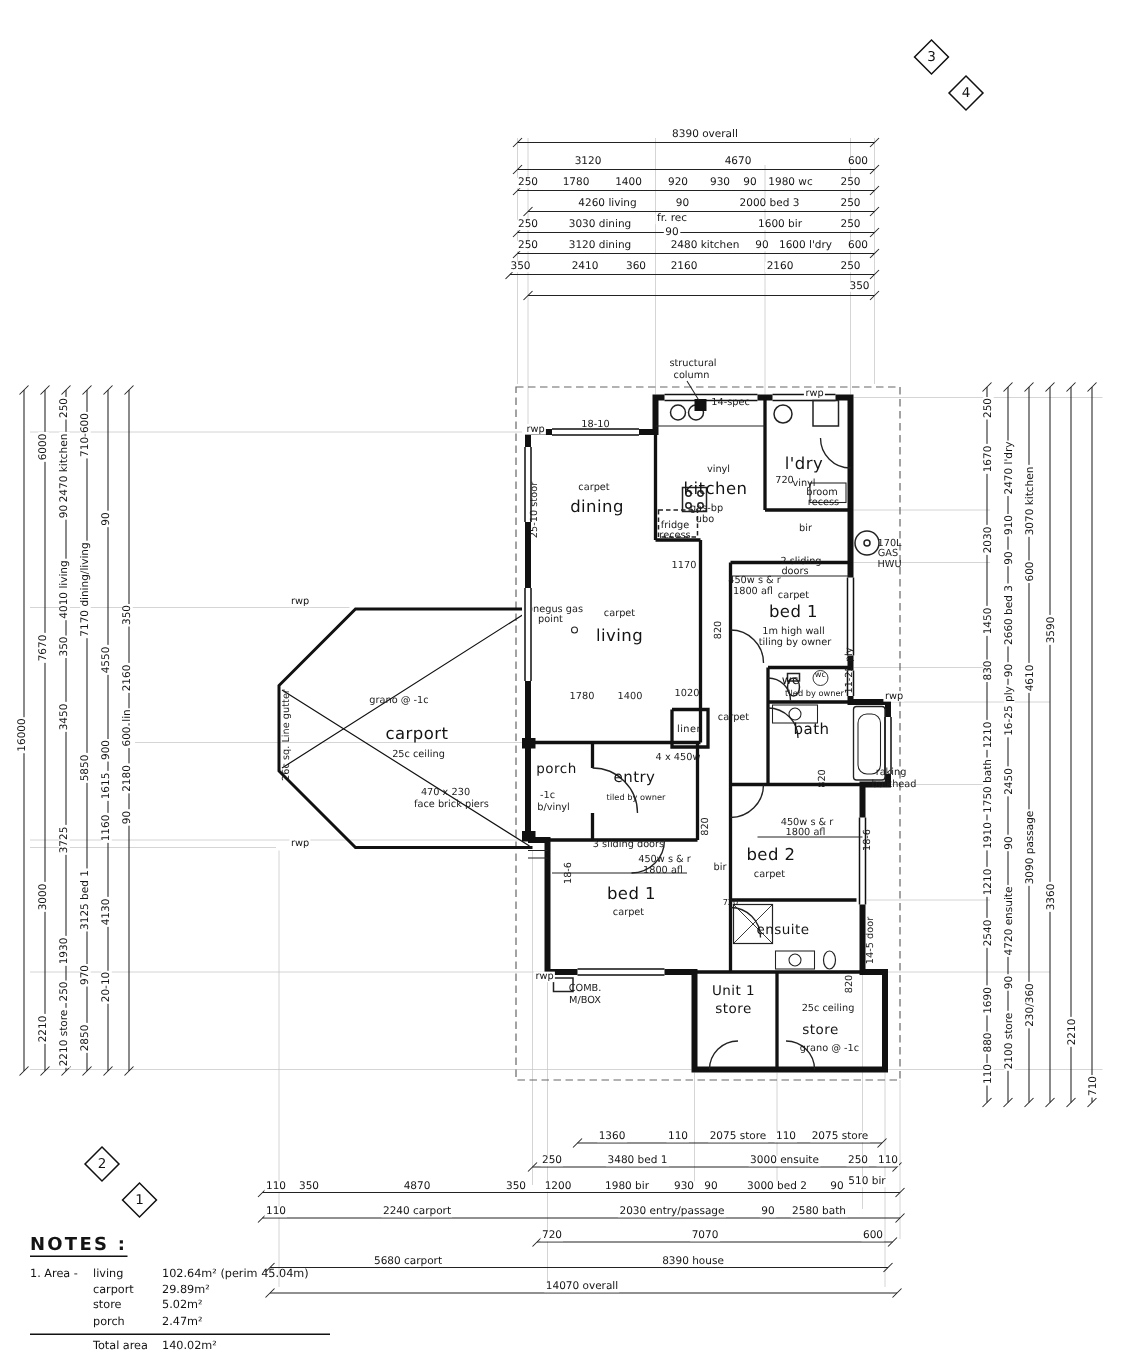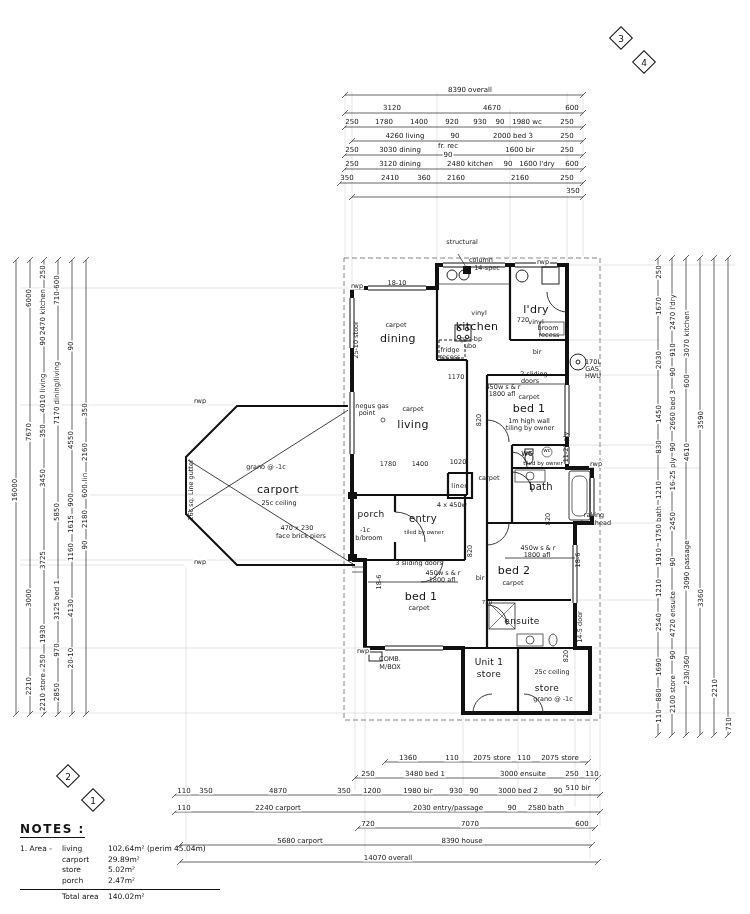--- a/index.html
+++ b/index.html
@@ -297,21 +297,21 @@
       <div class="lbl dim" style="left: 558px; top: 791px; font-size: 7px; transform: translate(-50%, -50%);">90</div>
       <div class="lbl dim" style="left: 578px; top: 788px; font-size: 7px; transform: translate(-50%, -50%);">510 bir</div>
       <div class="lbl dim" style="left: 184px; top: 808px; font-size: 7px; transform: translate(-50%, -50%);">110</div>
       <div class="lbl dim" style="left: 278px; top: 808px; font-size: 7px; transform: translate(-50%, -50%);">2240 carport</div>
       <div class="lbl dim" style="left: 448px; top: 808px; font-size: 7px; transform: translate(-50%, -50%);">2030 entry/passage</div>
       <div class="lbl dim" style="left: 512px; top: 808px; font-size: 7px; transform: translate(-50%, -50%);">90</div>
       <div class="lbl dim" style="left: 546px; top: 808px; font-size: 7px; transform: translate(-50%, -50%);">2580 bath</div>
       <div class="lbl dim" style="left: 368px; top: 824px; font-size: 7px; transform: translate(-50%, -50%);">720</div>
       <div class="lbl dim" style="left: 470px; top: 824px; font-size: 7px; transform: translate(-50%, -50%);">7070</div>
       <div class="lbl dim" style="left: 582px; top: 824px; font-size: 7px; transform: translate(-50%, -50%);">600</div>
-      <div class="lbl dim" style="left: 272px; top: 841px; font-size: 7px; transform: translate(-50%, -50%); margin-left: 28px;">5680 carport</div>
+      <div class="lbl dim" style="left: 272px; top: 841px; font-size: 7px; transform: translate(-50%, -50%);">5680 carport</div>
       <div class="lbl dim" style="left: 462px; top: 841px; font-size: 7px; transform: translate(-50%, -50%);">8390 house</div>
       <div class="lbl dim" style="left: 388px; top: 858px; font-size: 7px; transform: translate(-50%, -50%);">14070 overall</div>
       <div class="lbl dim" style="left: 15px; top: 490px; font-size: 7px; transform: translate(-50%, -50%) rotate(-90deg);">16000</div>
       <div class="lbl dim" style="left: 29px; top: 298px; font-size: 7px; transform: translate(-50%, -50%) rotate(-90deg);">6000</div>
       <div class="lbl dim" style="left: 29px; top: 432px; font-size: 7px; transform: translate(-50%, -50%) rotate(-90deg);">7670</div>
       <div class="lbl dim" style="left: 29px; top: 598px; font-size: 7px; transform: translate(-50%, -50%) rotate(-90deg);">3000</div>
       <div class="lbl dim" style="left: 29px; top: 686px; font-size: 7px; transform: translate(-50%, -50%) rotate(-90deg);">2210</div>
       <div class="lbl dim" style="left: 43px; top: 272px; font-size: 7px; transform: translate(-50%, -50%) rotate(-90deg);">250</div>
       <div class="lbl dim" style="left: 43px; top: 312px; font-size: 7px; transform: translate(-50%, -50%) rotate(-90deg);">2470 kitchen</div>
       <div class="lbl dim" style="left: 43px; top: 341px; font-size: 7px; transform: translate(-50%, -50%) rotate(-90deg);">90</div>
@@ -385,21 +385,21 @@
       <div class="lbl room" style="left: 371px; top: 514px; font-size: 9px; transform: translate(-50%, -50%);">porch</div>
       <div class="lbl room" style="left: 423px; top: 519px; font-size: 10px; transform: translate(-50%, -50%);">entry</div>
       <div class="lbl room" style="left: 460px; top: 486px; font-size: 6.5px; transform: translate(-50%, -50%);">linen</div>
       <div class="lbl room" style="left: 514px; top: 570px; font-size: 11px; transform: translate(-50%, -50%);">bed 2</div>
       <div class="lbl room" style="left: 421px; top: 596px; font-size: 11px; transform: translate(-50%, -50%);">bed 1</div>
       <div class="lbl room" style="left: 522px; top: 621px; font-size: 9px; transform: translate(-50%, -50%);">ensuite</div>
       <div class="lbl room" style="left: 489px; top: 662px; font-size: 9px; transform: translate(-50%, -50%);">Unit 1</div>
       <div class="lbl room" style="left: 489px; top: 674px; font-size: 9px; transform: translate(-50%, -50%);">store</div>
       <div class="lbl room" style="left: 547px; top: 688px; font-size: 9px; transform: translate(-50%, -50%);">store</div>
       <div class="lbl ann" style="left: 462px; top: 242px; font-size: 6.5px; transform: translate(-50%, -50%);">structural</div>
-      <div class="lbl ann" style="left: 461px; top: 260px; font-size: 6.5px; transform: translate(-50%, -50%); margin-left: 20px;">column</div>
+      <div class="lbl ann" style="left: 461px; top: 250px; font-size: 6.5px; transform: translate(-50%, -50%);">column</div>
       <div class="lbl ann" style="left: 487px; top: 268px; font-size: 6.5px; transform: translate(-50%, -50%);">14-spec</div>
       <div class="lbl ann" style="left: 397px; top: 283px; font-size: 6.5px; transform: translate(-50%, -50%);">18-10</div>
       <div class="lbl ann" style="left: 356px; top: 340px; font-size: 6.5px; transform: translate(-50%, -50%) rotate(-90deg);">25-10 stoor</div>
       <div class="lbl ann" style="left: 396px; top: 325px; font-size: 6.5px; transform: translate(-50%, -50%);">carpet</div>
       <div class="lbl ann" style="left: 479px; top: 313px; font-size: 6.5px; transform: translate(-50%, -50%);">vinyl</div>
       <div class="lbl ann" style="left: 471px; top: 339px; font-size: 6.5px; transform: translate(-50%, -50%);">gas-bp</div>
       <div class="lbl ann" style="left: 470px; top: 346px; font-size: 6.5px; transform: translate(-50%, -50%);">ubo</div>
       <div class="lbl ann" style="left: 536px; top: 322px; font-size: 6.5px; transform: translate(-50%, -50%);">vinyl</div>
       <div class="lbl ann" style="left: 523px; top: 320px; font-size: 6.5px; transform: translate(-50%, -50%);">720</div>
       <div class="lbl ann" style="left: 548px; top: 328px; font-size: 6.5px; transform: translate(-50%, -50%);">broom</div>
@@ -425,21 +425,21 @@
       <div class="lbl ann" style="left: 420px; top: 464px; font-size: 6.5px; transform: translate(-50%, -50%);">1400</div>
       <div class="lbl ann" style="left: 458px; top: 462px; font-size: 6.5px; transform: translate(-50%, -50%);">1020</div>
       <div class="lbl ann" style="left: 489px; top: 478px; font-size: 6.5px; transform: translate(-50%, -50%);">carpet</div>
       <div class="lbl ann" style="left: 543px; top: 464px; font-size: 5.5px; transform: translate(-50%, -50%);">tiled by owner</div>
       <div class="lbl ann" style="left: 452px; top: 505px; font-size: 6.5px; transform: translate(-50%, -50%);">4 x 450w</div>
       <div class="lbl ann" style="left: 266px; top: 467px; font-size: 6.5px; transform: translate(-50%, -50%);">grano @ -1c</div>
       <div class="lbl ann" style="left: 279px; top: 503px; font-size: 6.5px; transform: translate(-50%, -50%);">25c ceiling</div>
       <div class="lbl ann" style="left: 297px; top: 528px; font-size: 6.5px; transform: translate(-50%, -50%);">470 x 230</div>
       <div class="lbl ann" style="left: 301px; top: 536px; font-size: 6.5px; transform: translate(-50%, -50%);">face brick piers</div>
       <div class="lbl ann" style="left: 365px; top: 530px; font-size: 6.5px; transform: translate(-50%, -50%);">-1c</div>
-      <div class="lbl ann" style="left: 369px; top: 538px; font-size: 6.5px; transform: translate(-50%, -50%);">b/broom</div>
+      <div class="lbl ann" style="left: 369px; top: 538px; font-size: 6.5px; transform: translate(-50%, -50%);">b/vinyl</div>
       <div class="lbl ann" style="left: 424px; top: 533px; font-size: 5.5px; transform: translate(-50%, -50%);">tiled by owner</div>
       <div class="lbl ann" style="left: 548px; top: 519px; font-size: 6.5px; transform: translate(-50%, -50%) rotate(-90deg);">820</div>
       <div class="lbl ann" style="left: 594px; top: 515px; font-size: 6.5px; transform: translate(-50%, -50%);">raking</div>
       <div class="lbl ann" style="left: 596px; top: 523px; font-size: 6.5px; transform: translate(-50%, -50%);">bulkhead</div>
       <div class="lbl ann" style="left: 578px; top: 560px; font-size: 6.5px; transform: translate(-50%, -50%) rotate(-90deg);">18-6</div>
       <div class="lbl ann" style="left: 419px; top: 563px; font-size: 6.5px; transform: translate(-50%, -50%);">3 sliding doors</div>
       <div class="lbl ann" style="left: 443px; top: 573px; font-size: 6.5px; transform: translate(-50%, -50%);">450w s &amp; r</div>
       <div class="lbl ann" style="left: 442px; top: 580px; font-size: 6.5px; transform: translate(-50%, -50%);">1800 afl</div>
       <div class="lbl ann" style="left: 480px; top: 578px; font-size: 6.5px; transform: translate(-50%, -50%);">bir</div>
       <div class="lbl ann" style="left: 470px; top: 551px; font-size: 6.5px; transform: translate(-50%, -50%) rotate(-90deg);">820</div>

